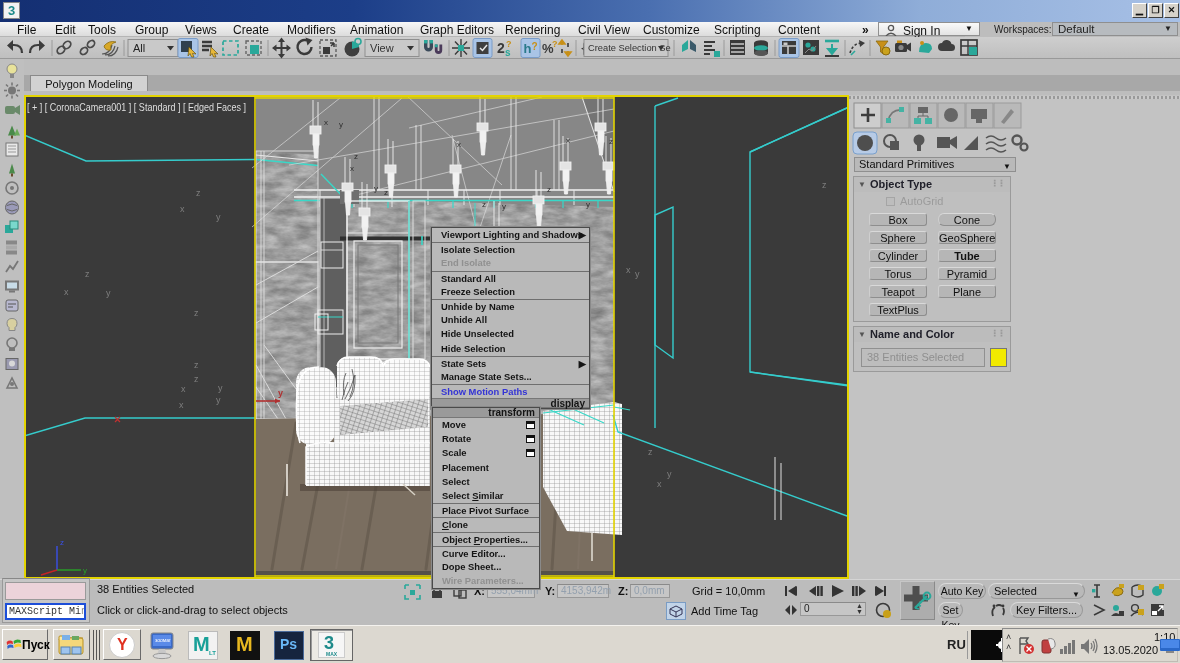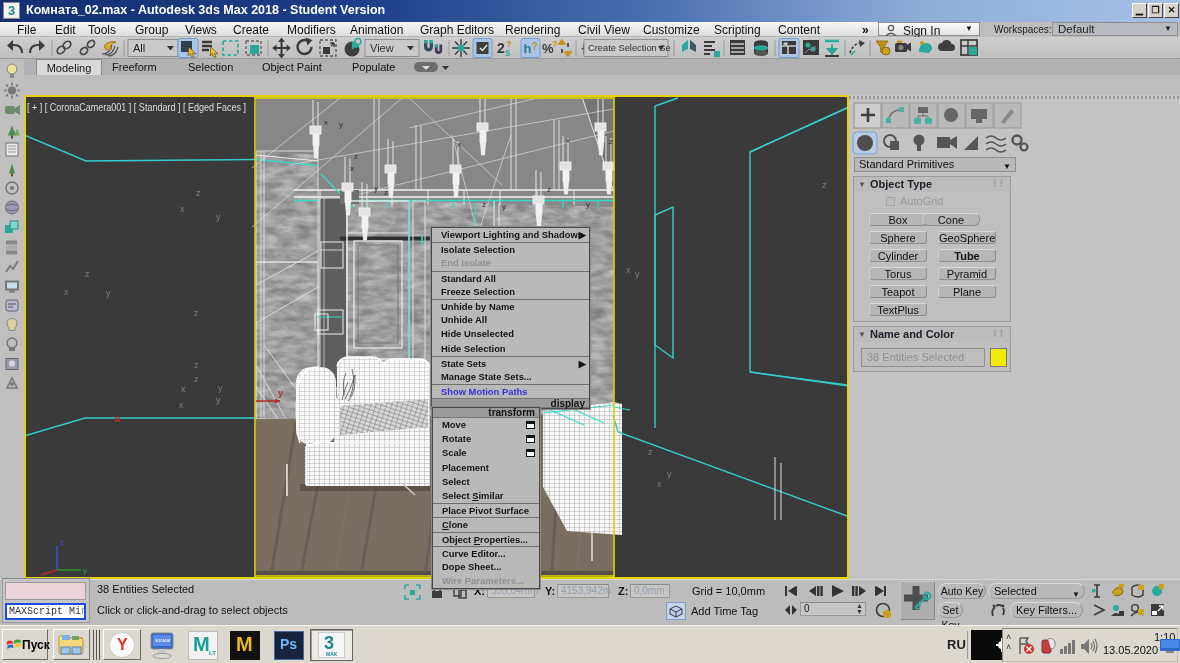--- a/index.html
+++ b/index.html
@@ -68,21 +68,20 @@
 
 #taskbar { left:0; top:625px; width:1180px; height:38px; background:#dcd8d0; border-top:1px solid #f4f2ee; }
 .tbtn { position:absolute; top:3px; height:31px; background:#dcd8d0; border:1px solid #fff; border-right-color:#6a6a6a; border-bottom-color:#6a6a6a; }
 </style>
 </head>
 <body>
 <div id="app">
 
   <div id="titlebar" class="abs">
     <div id="titleicon" class="abs">3</div>
-    <div id="titletext" class="abs">Комната_02.max - Autodesk 3ds Max 2018 - Student Version</div>
     <div class="winbtn abs" style="left:1132px;">▁</div>
     <div class="winbtn abs" style="left:1148px;">❐</div>
     <div class="winbtn abs" style="left:1164px;">✕</div>
   </div>
 
   <div id="menubar" class="abs">
     <span class="mi" style="left:17px;">File</span>
     <span class="mi" style="left:55px;">Edit</span>
     <span class="mi" style="left:88px;">Tools</span>
     <span class="mi" style="left:135px;">Group</span>
@@ -276,31 +275,22 @@
           <path d="M4 14 a4 4 0 0 1 0 -8 a5 5 0 0 1 9.5 1 a3.5 3.5 0 0 1 0 7 Z" fill="#3f3f3f"></path>
         </g>
     <g transform="translate(960,0)">
           <rect x="1" y="3" width="16" height="15" fill="none" stroke="#3a3a3a" stroke-width="1.7"></rect>
           <path d="M1 9 h16 M8 3 v15" stroke="#3a3a3a" stroke-width="1.4"></path>
           <rect x="9" y="10" width="8" height="8" fill="#2aa89a"></rect>
         </g>
   </svg>
   </div>
 
-  <div id="ribbon1" class="abs">
-    <div id="tabModeling" class="rtab">Modeling</div>
-    <span class="rtab" style="left:88px;">Freeform</span>
-    <span class="rtab" style="left:164px;">Selection</span>
-    <span class="rtab" style="left:238px;">Object Paint</span>
-    <span class="rtab" style="left:328px;">Populate</span>
-    <svg class="abs" style="left:390px;top:3px;" width="36" height="11" xmlns="http://www.w3.org/2000/svg">
-        <rect x="0" y="0" width="24" height="10" rx="5" fill="#6e6e6e"></rect>
-        <path d="M8 4 l8 0 -4 4 z" fill="#ddd"></path>
-        <path d="M28 4 l7 0 -3.5 4 z" fill="#333"></path>
-      </svg>
+  <div id="ribbon2" class="abs">
+    <div id="tabPoly" class="rtab">Polygon Modeling</div>
   </div>
 
   <div id="leftstrip" class="abs">
   <svg width="24" height="520" xmlns="http://www.w3.org/2000/svg">
     <g transform="translate(4,4)">
       <g transform="translate(0,0)">
             <circle cx="8" cy="6" r="5" fill="#e8e29a" stroke="#888"></circle>
             <rect x="6" y="11" width="4" height="4" fill="#888"></rect>
           </g>
       <g transform="translate(0,19.5)">
@@ -729,21 +719,21 @@
           </g>
       </g>
     </svg>
 
     <div class="abs" style="left:5px;top:62px;width:162px;height:15px;background:#b9b9b9;border:1px solid #8f8f8f;font-size:11px;color:#111;line-height:13px;padding-left:4px;">Standard Primitives<span style="position:absolute;right:4px;top:2px;font-size:8px;">▼</span></div>
 
     <div class="rollout" style="top:81px;height:146px;">
       <div class="rhead"><span style="position:absolute;left:4px;top:0px;font-size:8px;color:#555;">▼</span>Object Type<span style="position:absolute;right:4px;color:#9a9a9a;font-size:9px;">⠇⠇</span></div>
       <div class="abs" style="left:32px;top:18px;color:#9b9b9b;font-size:11px;"><span style="display:inline-block;width:9px;height:9px;border:1px solid #a5a5a5;background:#bdbdbd;margin-right:5px;vertical-align:-1px;"></span>AutoGrid</div>
       <div class="pbtn" style="left:15px;top:36px;">Box</div>
-        <div class="pbtn" style="left:68px;top:36px;border-radius:6px;">Cone</div>
+        <div class="pbtn" style="left:84px;top:36px;border-radius:6px;">Cone</div>
       <div class="pbtn" style="left:15px;top:54px;">Sphere</div>
         <div class="pbtn" style="left:84px;top:54px;">GeoSphere</div>
       <div class="pbtn" style="left:15px;top:72px;">Cylinder</div>
         <div class="pbtn" style="left:84px;top:72px;font-weight:bold;">Tube</div>
       <div class="pbtn" style="left:15px;top:90px;">Torus</div>
         <div class="pbtn" style="left:84px;top:90px;">Pyramid</div>
       <div class="pbtn" style="left:15px;top:108px;">Teapot</div>
         <div class="pbtn" style="left:84px;top:108px;">Plane</div>
       <div class="pbtn" style="left:15px;top:126px;">TextPlus</div>
     </div>

